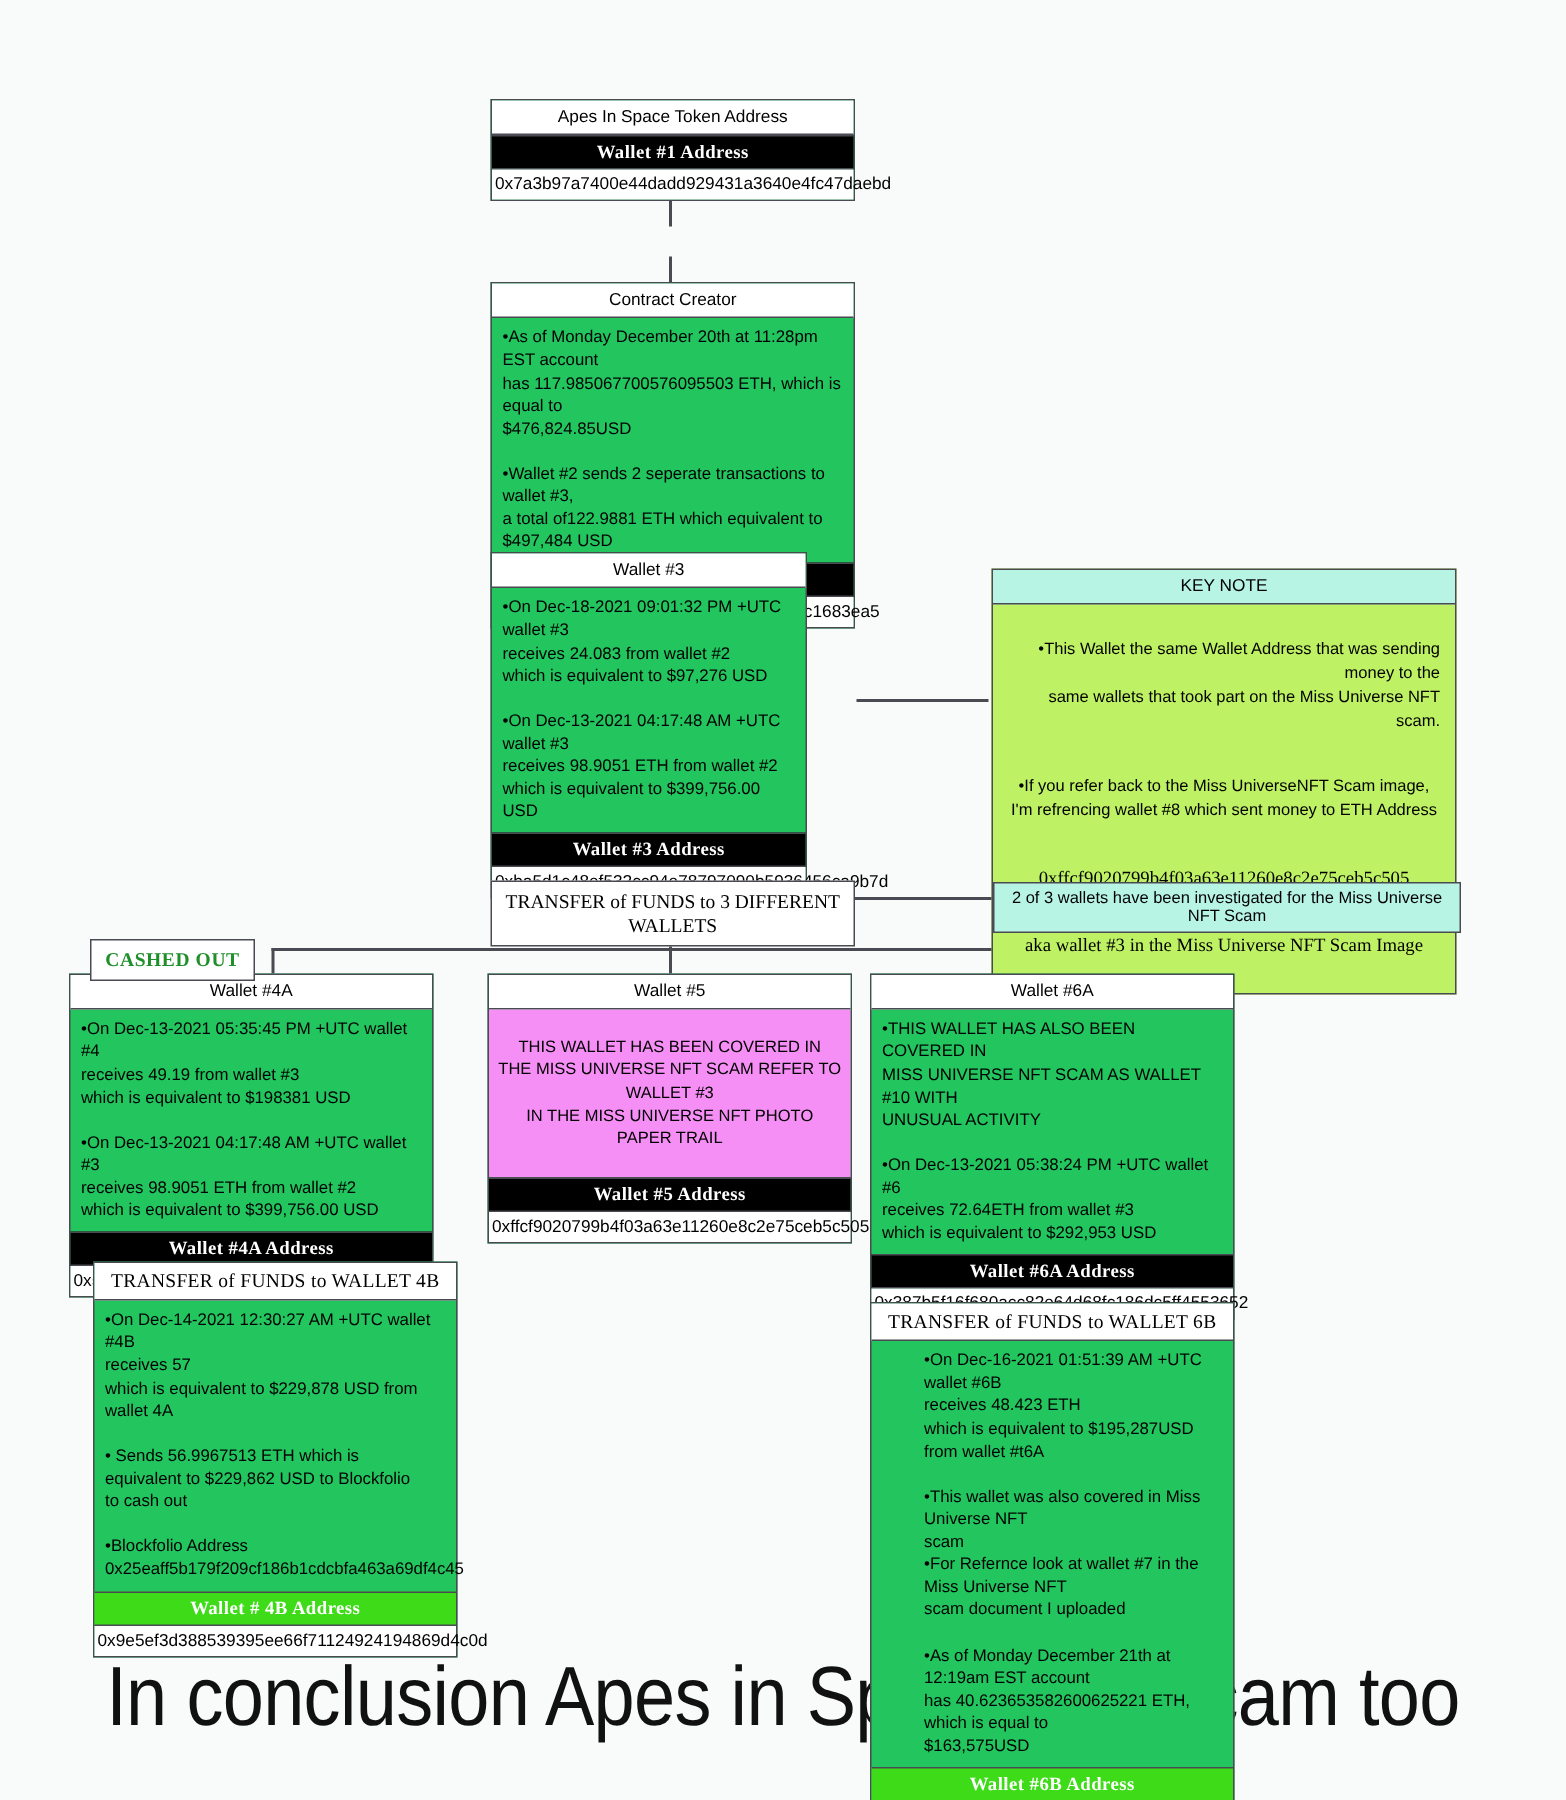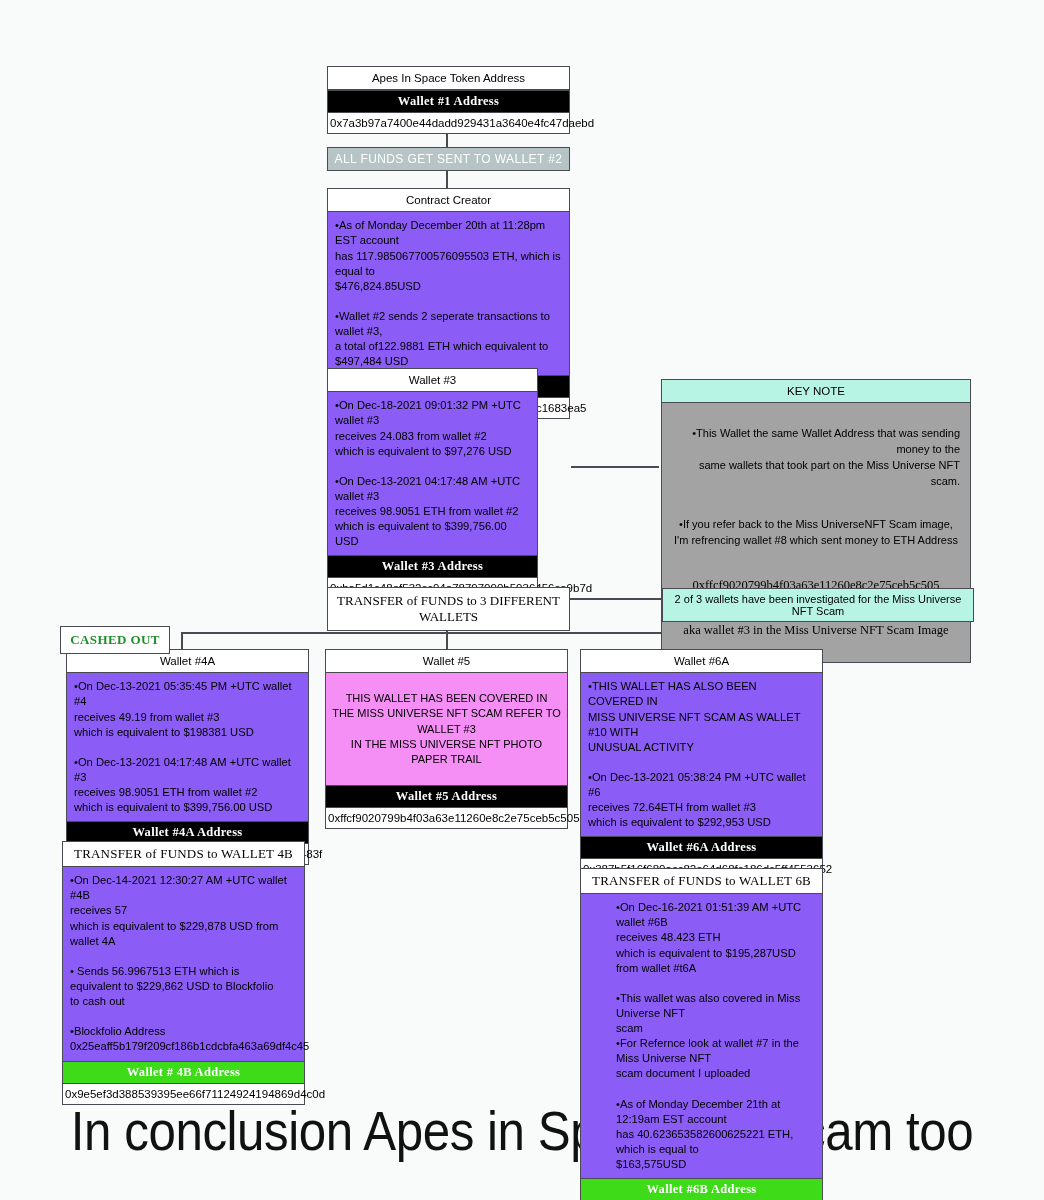--- a/index.html
+++ b/index.html
@@ -18,21 +18,21 @@
   .canvas {
     position: absolute;
     inset: 0;
   }
 
   
   .box {
     position: absolute;
     box-sizing: border-box;
     border: 1.5px solid #4a4a52;
-    background: #8b5cf6;
+    background: #22c55e;
     z-index: 2;
   }
   .hdr {
     box-sizing: border-box;
     border-bottom: 1.5px solid #4a4a52;
     text-align: center;
     font-size: 11.5px;
     padding: 4px 4px 4px;
     line-height: 1.25;
     background: #ffffff;
@@ -96,21 +96,21 @@
     text-align: center;
     font-family: "Liberation Serif", serif;
     font-size: 13px;
     padding: 5px 6px;
     z-index: 3;
   }
   .note-box {
     position: absolute;
     box-sizing: border-box;
     border: 1.5px solid #4a4a52;
-    background: #a3a3a3;
+    background: #bef264;
     z-index: 2;
   }
   .note-body {
     box-sizing: border-box;
     font-size: 11px;
     line-height: 1.45;
     padding: 7px 10px;
     text-align: center;
     white-space: pre-line;
   }
@@ -204,21 +204,20 @@
   <div class="ln v" style="left:181px; top:823px; height:18px;"></div>
 
   <div class="ln v" style="left:700px; top:823px; height:18px;"></div>
 
   <div class="box" style="left:327px; top:66px; width:243px;">
     <div class="hdr">Apes In Space Token Address</div>
     <div class="addr-bar">Wallet  #1 Address</div>
     <div class="addr-val">0x7a3b97a7400e44dadd929431a3640e4fc47daebd</div>
   </div>
 
-  <div class="band" style="left:327px; top:147px; width:243px;">ALL FUNDS GET SENT TO WALLET #2</div>
 
   <div class="box" style="left:327px; top:188px; width:243px;">
     <div class="hdr">Contract Creator</div>
     <div class="body-txt" style="min-height:128px;">•As of Monday December 20th at 11:28pm EST account
 has 117.985067700576095503 ETH, which is equal to
 $476,824.85USD
 
 •Wallet #2 sends 2 seperate transactions to wallet #3,
 a total of122.9881 ETH which equivalent to
 $497,484 USD</div>
@@ -250,21 +249,21 @@
       <span class="note-serif">aka wallet #3 in the Miss Universe NFT Scam Image</span>
     </div>
   </div>
 
   <div class="plain-node" style="left:327px; top:587px; width:243px;">TRANSFER of FUNDS to 3 DIFFERENT WALLETS</div>
 
   <div class="invest" style="left:662px; top:588px; width:312px;">2 of 3 wallets have been investigated for the Miss Universe NFT Scam</div>
 
   <div class="cashed" style="left:60px; top:626px; width:110px;">CASHED OUT</div>
 
-  <div class="box" style="left:66px; top:649px; width:243px;">
+  <div class="box" style="left:46px; top:649px; width:243px;">
     <div class="hdr">Wallet #4A</div>
     <div class="body-txt" style="min-height:112px;">•On Dec-13-2021 05:35:45 PM +UTC wallet #4
 receives 49.19 from wallet #3
 which is equivalent to $198381 USD
 
 •On Dec-13-2021 04:17:48 AM +UTC wallet #3
 receives 98.9051 ETH from wallet #2
 which is equivalent to $399,756.00 USD</div>
     <div class="addr-bar">Wallet  #4A Address</div>
     <div class="addr-val">0x582094554f1cfa4381ec4ec3eeb4e8f26ba5483f</div>

